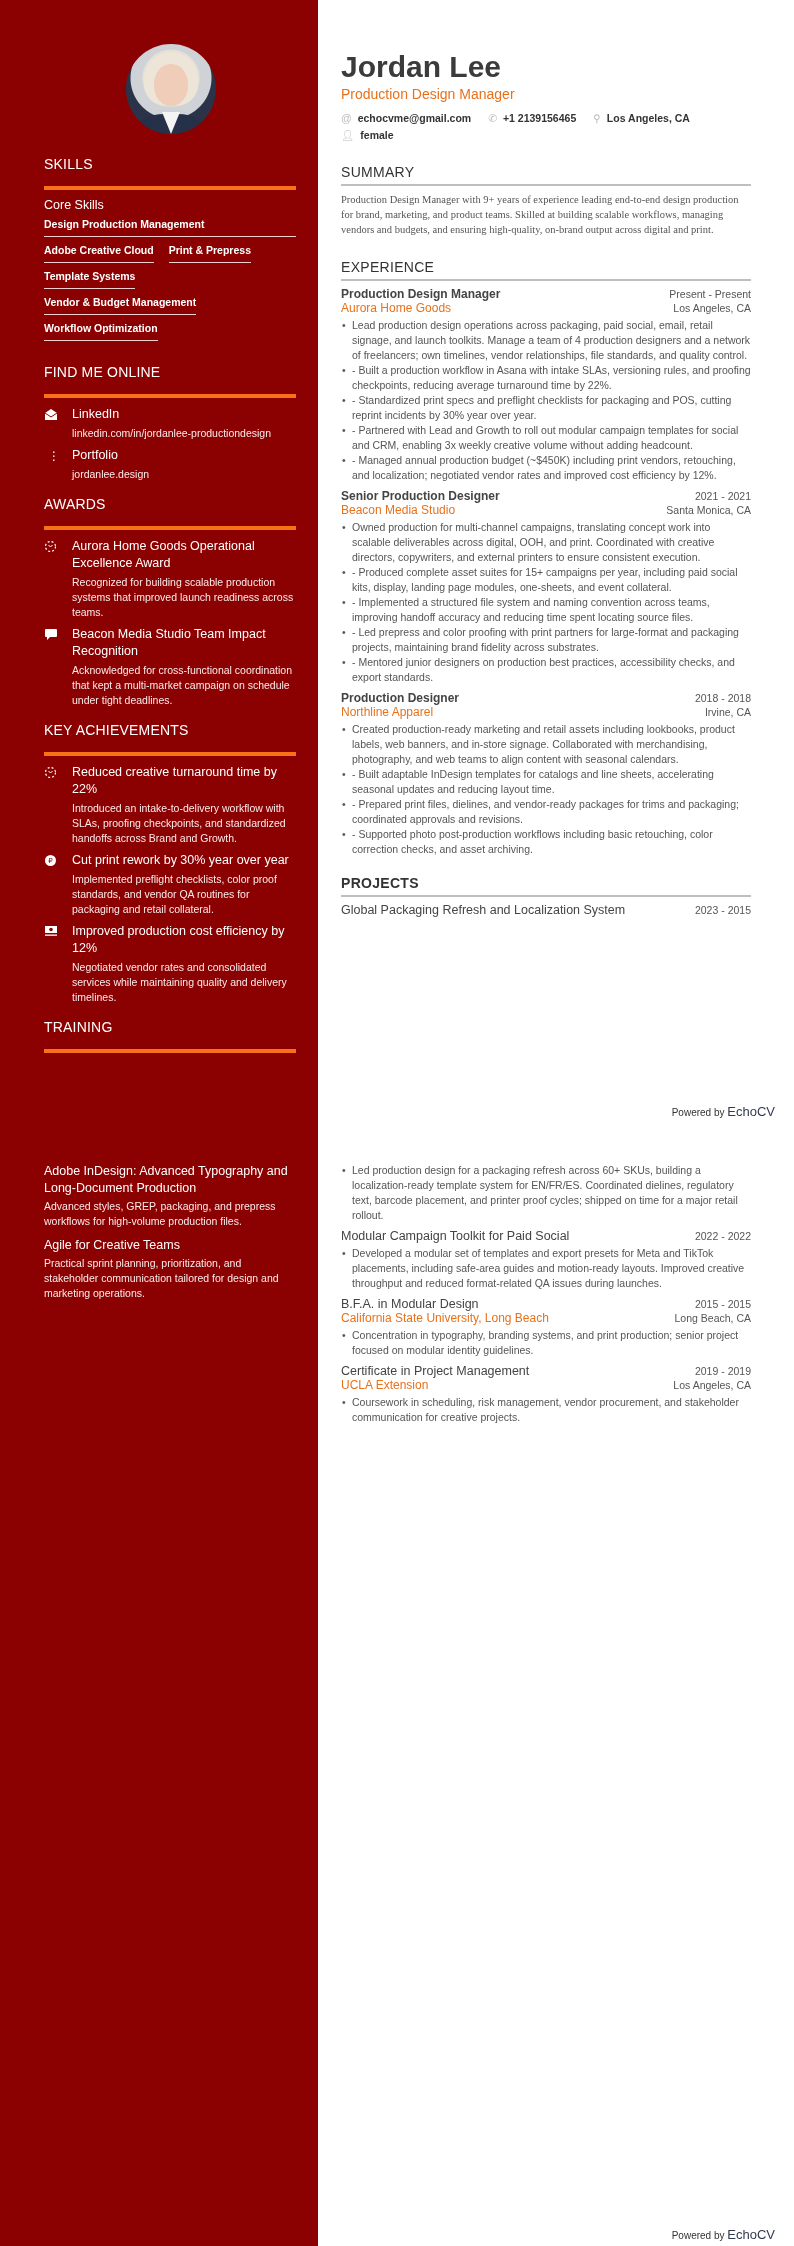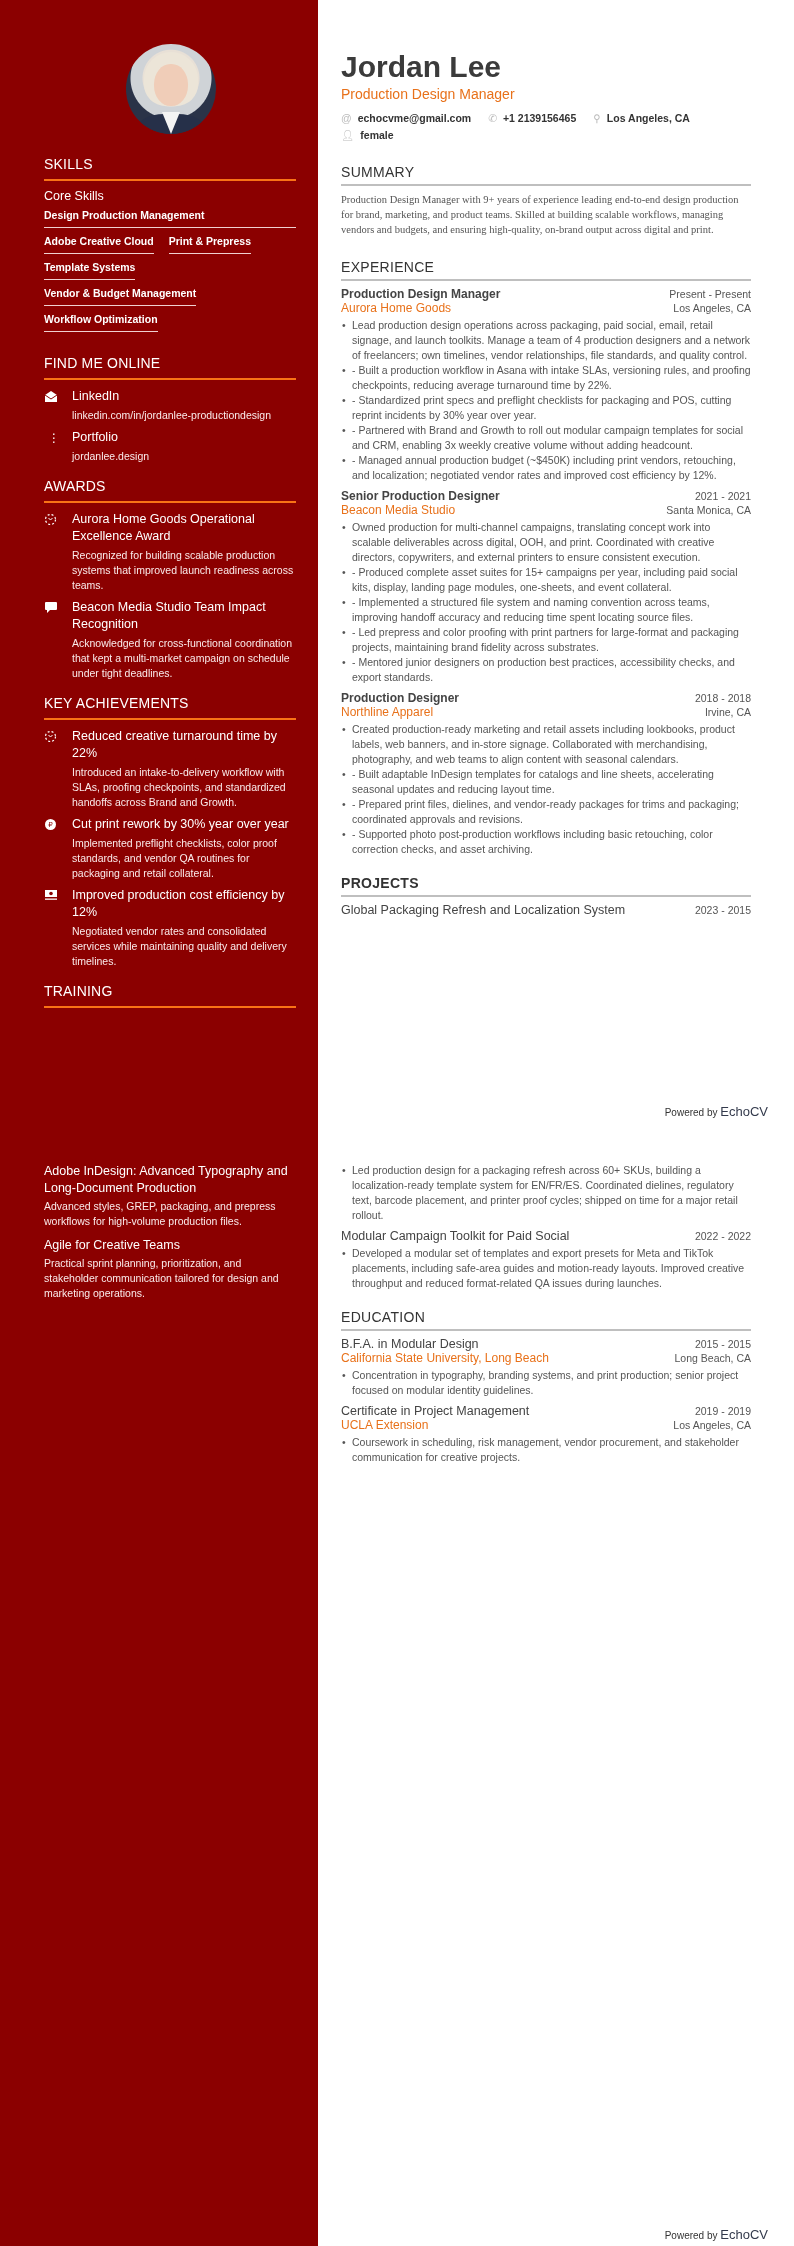--- a/index.html
+++ b/index.html
@@ -11,21 +11,21 @@
   .page2 { top: 1123px; height: 1123px; }
   .left { position: absolute; left: 44px; width: 252px; color: #fff; }
   .right { position: absolute; left: 341px; width: 410px; }
 
   .photo { width: 90px; height: 90px; border-radius: 50%; margin: 44px 0 0 82px; background: radial-gradient(circle at 50% 38%, #f3d6c4 0 17px, #e8e0d6 18px 28px, #cfd3d7 29px 40px, #2a3348 41px); overflow: hidden; position: relative; }
   .photo .hair { position: absolute; left: 18px; top: 8px; width: 54px; height: 54px; border-radius: 50% 50% 40% 40%; background: #ece5d8; }
   .photo .face { position: absolute; left: 28px; top: 20px; width: 34px; height: 42px; border-radius: 48%; background: #f0cdb8; }
   .photo .suit { position: absolute; left: 10px; top: 70px; width: 70px; height: 40px; border-radius: 40% 40% 0 0; background: #263049; }
   .photo .collar { position: absolute; left: 36px; top: 68px; width: 18px; height: 22px; background: #f4f4f4; clip-path: polygon(0 0,100% 0,50% 100%); }
 
-  .lh { font-size: 14px; font-weight: 500; letter-spacing: .2px; padding-bottom: 7px; border-bottom: 2px solid #f97316; margin-bottom: 8px; }
+  .lh { font-size: 14px; font-weight: 500; letter-spacing: .2px; padding-bottom: 14px; border-bottom: 4px solid #f97316; margin-bottom: 8px; }
   .core-title { font-size: 12.5px; margin-bottom: 4px; }
   .skills { display: flex; flex-wrap: wrap; column-gap: 15px; }
   .skill { font-size: 10.5px; font-weight: bold; padding: 2px 0 6px; border-bottom: 1px solid #f0d0d0; margin-bottom: 5px; }
   .litem { display: flex; margin-bottom: 6px; }
   .licon { width: 28px; flex: none; font-size: 12px; padding-top: 2px; color: #fff; }
   .ltitle { font-size: 12.5px; line-height: 17px; font-weight: 500; }
   .ldesc { font-size: 10.5px; line-height: 15px; margin-top: 3px; color: #fbeaea; }
   .train-title { font-size: 12.5px; line-height: 17px; font-weight: 500; }
   .train-desc { font-size: 10.5px; line-height: 15px; margin: 2px 0 8px; color: #fbeaea; }
 
@@ -38,21 +38,21 @@
   .summary { font-size: 10.5px; line-height: 15px; color: #555; font-family: Liberation Serif, serif; }
   .job-row { display: flex; justify-content: space-between; align-items: baseline; }
   .job-title { font-size: 12px; font-weight: bold; color: #444; }
   .dates { font-size: 10.5px; color: #555; }
   .org { font-size: 12px; color: #e8711a; }
   .loc { font-size: 10.5px; color: #555; }
   ul.bul { list-style: none; margin: 3px 0 6px; }
   ul.bul li { position: relative; padding-left: 11px; font-size: 10.5px; line-height: 15px; color: #555; }
   ul.bul li::before { content: "•"; position: absolute; left: 1px; top: 0; color: #555; }
   .proj-title { font-size: 12.5px; color: #444; }
-  .powered { position: absolute; right: 26px; font-size: 10px; color: #333; text-align: right; }
+  .powered { position: absolute; right: 19px; font-size: 10px; color: #333; text-align: right; }
   .powered b { font-weight: normal; font-size: 13px; color: #333a4c; }
 </style>
 </head>
 <body>
 
 <div class="sidebar-bg"></div>
 
 <div class="page page1">
   <div class="left" style="top:0;">
     <div class="photo">
@@ -196,21 +196,21 @@
           <span class="dates">Present - Present</span>
         </div>
       <div class="job-row">
           <span class="org">Aurora Home Goods</span>
           <span class="loc">Los Angeles, CA</span>
         </div>
       <ul class="bul">
         <li>Lead production design operations across packaging, paid social, email, retail signage, and launch toolkits. Manage a team of 4 production designers and a network of freelancers; own timelines, vendor relationships, file standards, and quality control.</li>
         <li>- Built a production workflow in Asana with intake SLAs, versioning rules, and proofing checkpoints, reducing average turnaround time by 22%.</li>
         <li>- Standardized print specs and preflight checklists for packaging and POS, cutting reprint incidents by 30% year over year.</li>
-        <li>- Partnered with Brand and Growth to roll out modular campaign templates for social and CRM, enabling 3x weekly creative volume without adding headcount.</li>
+        <li>- Partnered with Lead and Growth to roll out modular campaign templates for social and CRM, enabling 3x weekly creative volume without adding headcount.</li>
         <li>- Managed annual production budget (~$450K) including print vendors, retouching, and localization; negotiated vendor rates and improved cost efficiency by 12%.</li>
       </ul>
     </div>
 
     <div>
       <div class="job-row">
           <span class="job-title">Senior Production Designer</span>
           <span class="dates">2021 - 2021</span>
         </div>
       <div class="job-row">
@@ -272,21 +272,20 @@
       <li>Led production design for a packaging refresh across 60+ SKUs, building a localization-ready template system for EN/FR/ES. Coordinated dielines, regulatory text, barcode placement, and printer proof cycles; shipped on time for a major retail rollout.</li>
     </ul>
     <div class="job-row">
       <span class="proj-title">Modular Campaign Toolkit for Paid Social</span>
       <span class="dates">2022 - 2022</span>
     </div>
     <ul class="bul">
       <li>Developed a modular set of templates and export presets for Meta and TikTok placements, including safe-area guides and motion-ready layouts. Improved creative throughput and reduced format-related QA issues during launches.</li>
     </ul>
 
-    <div class="rh" style="margin-top:18px;">EDUCATION</div>
     <div>
       <div class="job-row">
           <span class="proj-title">B.F.A. in Modular Design</span>
           <span class="dates">2015 - 2015</span>
         </div>
       <div class="job-row">
           <span class="org">California State University, Long Beach</span>
           <span class="loc">Long Beach, CA</span>
         </div>
       <ul class="bul">

